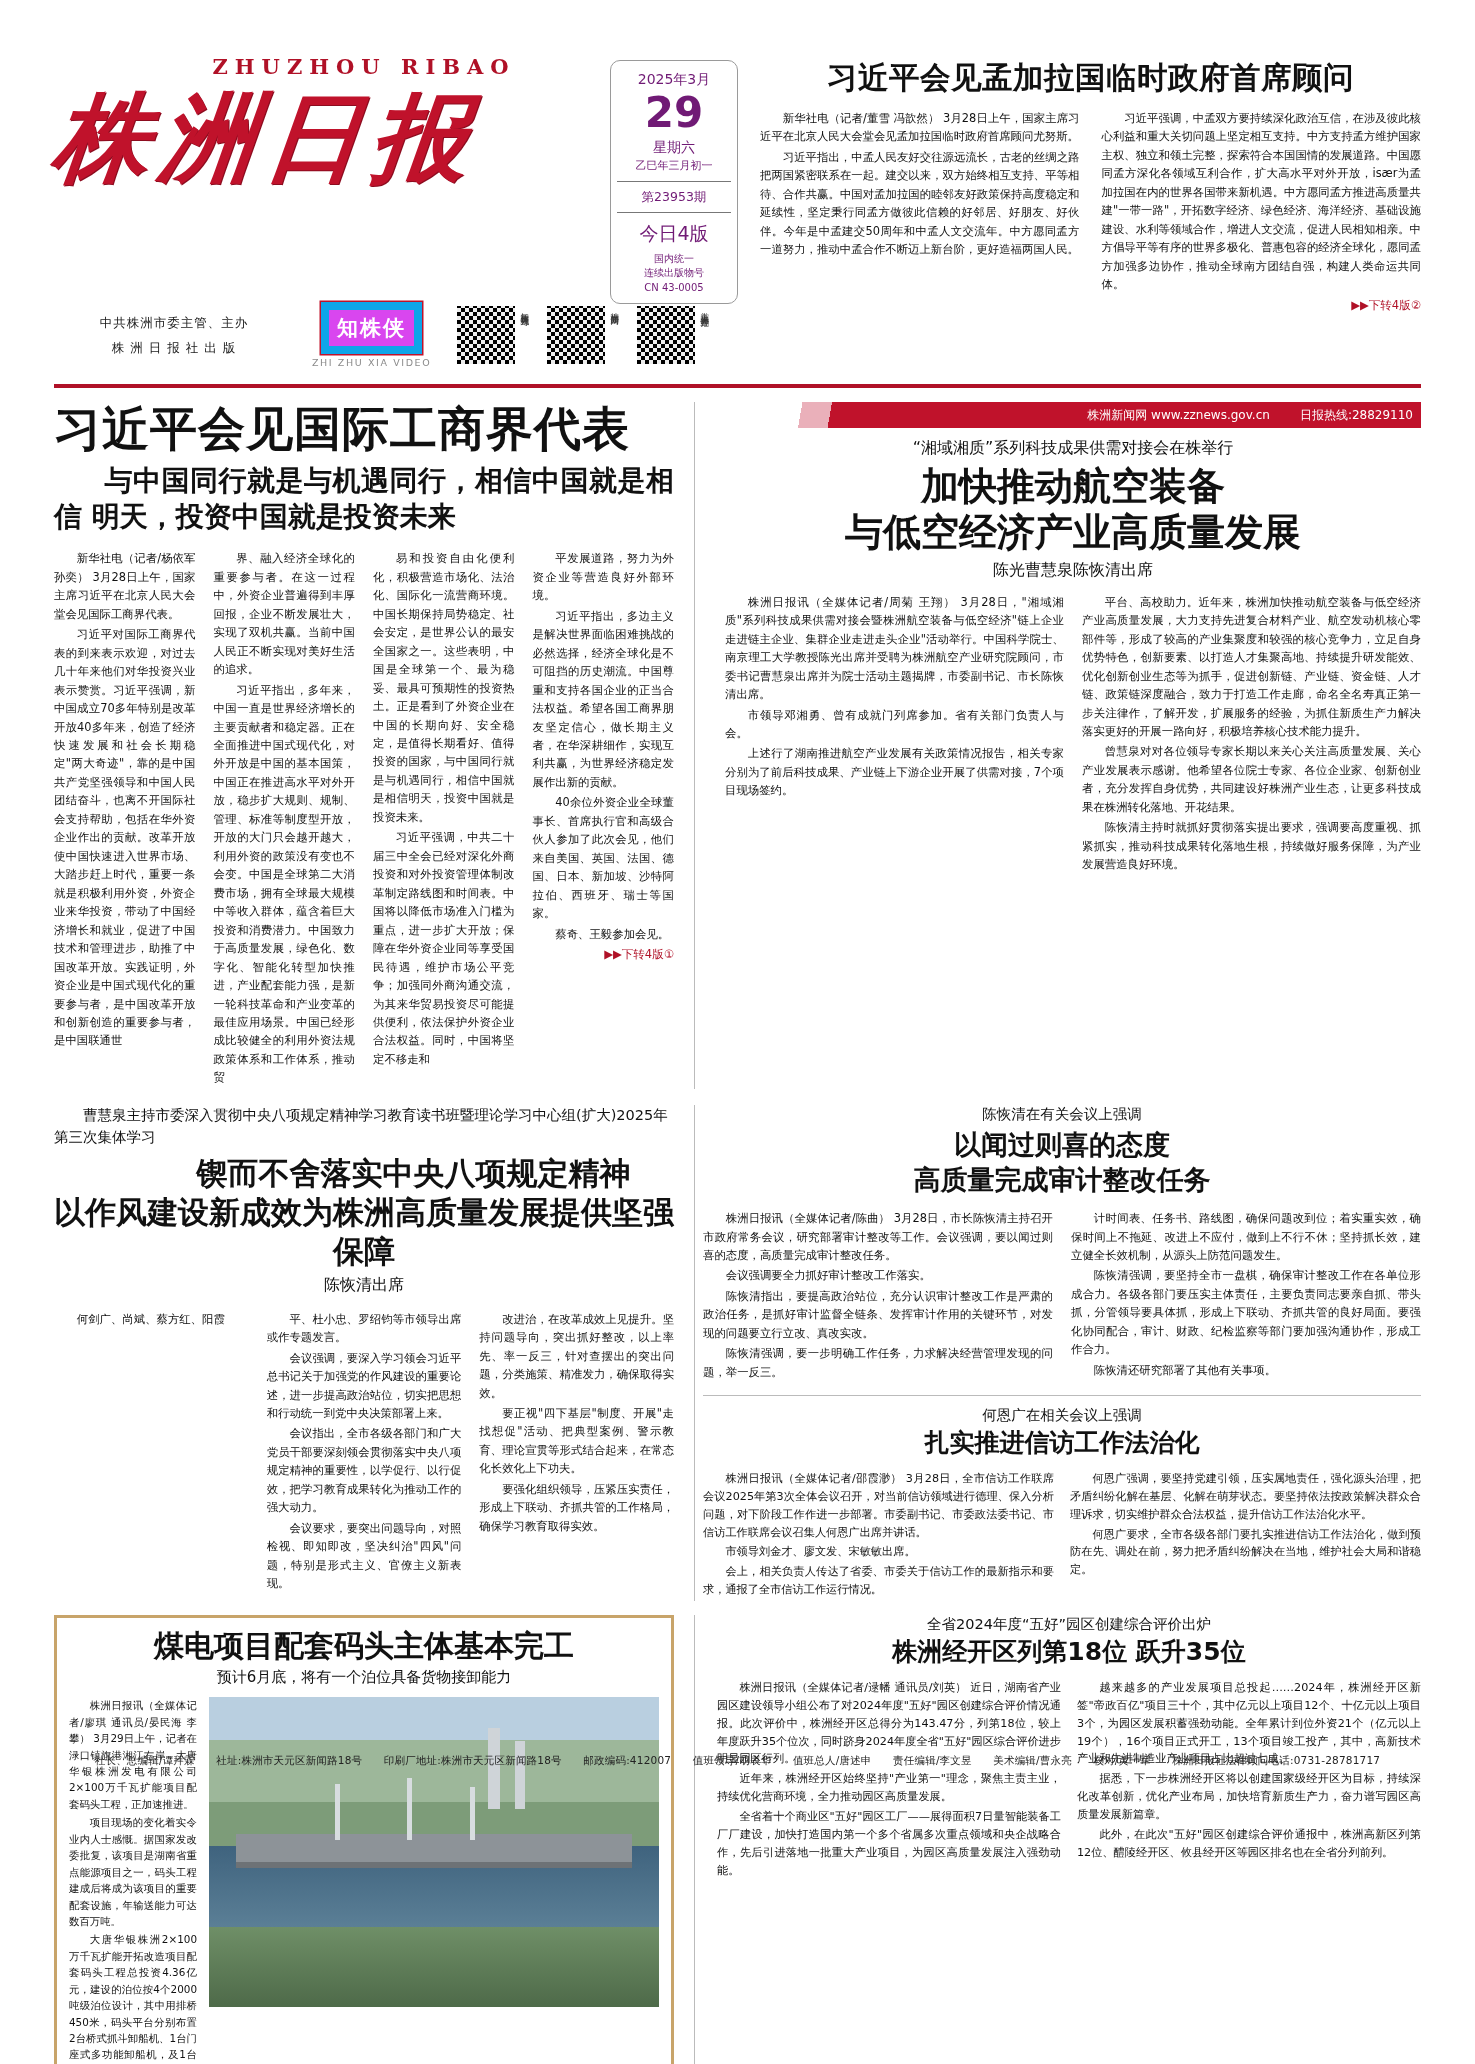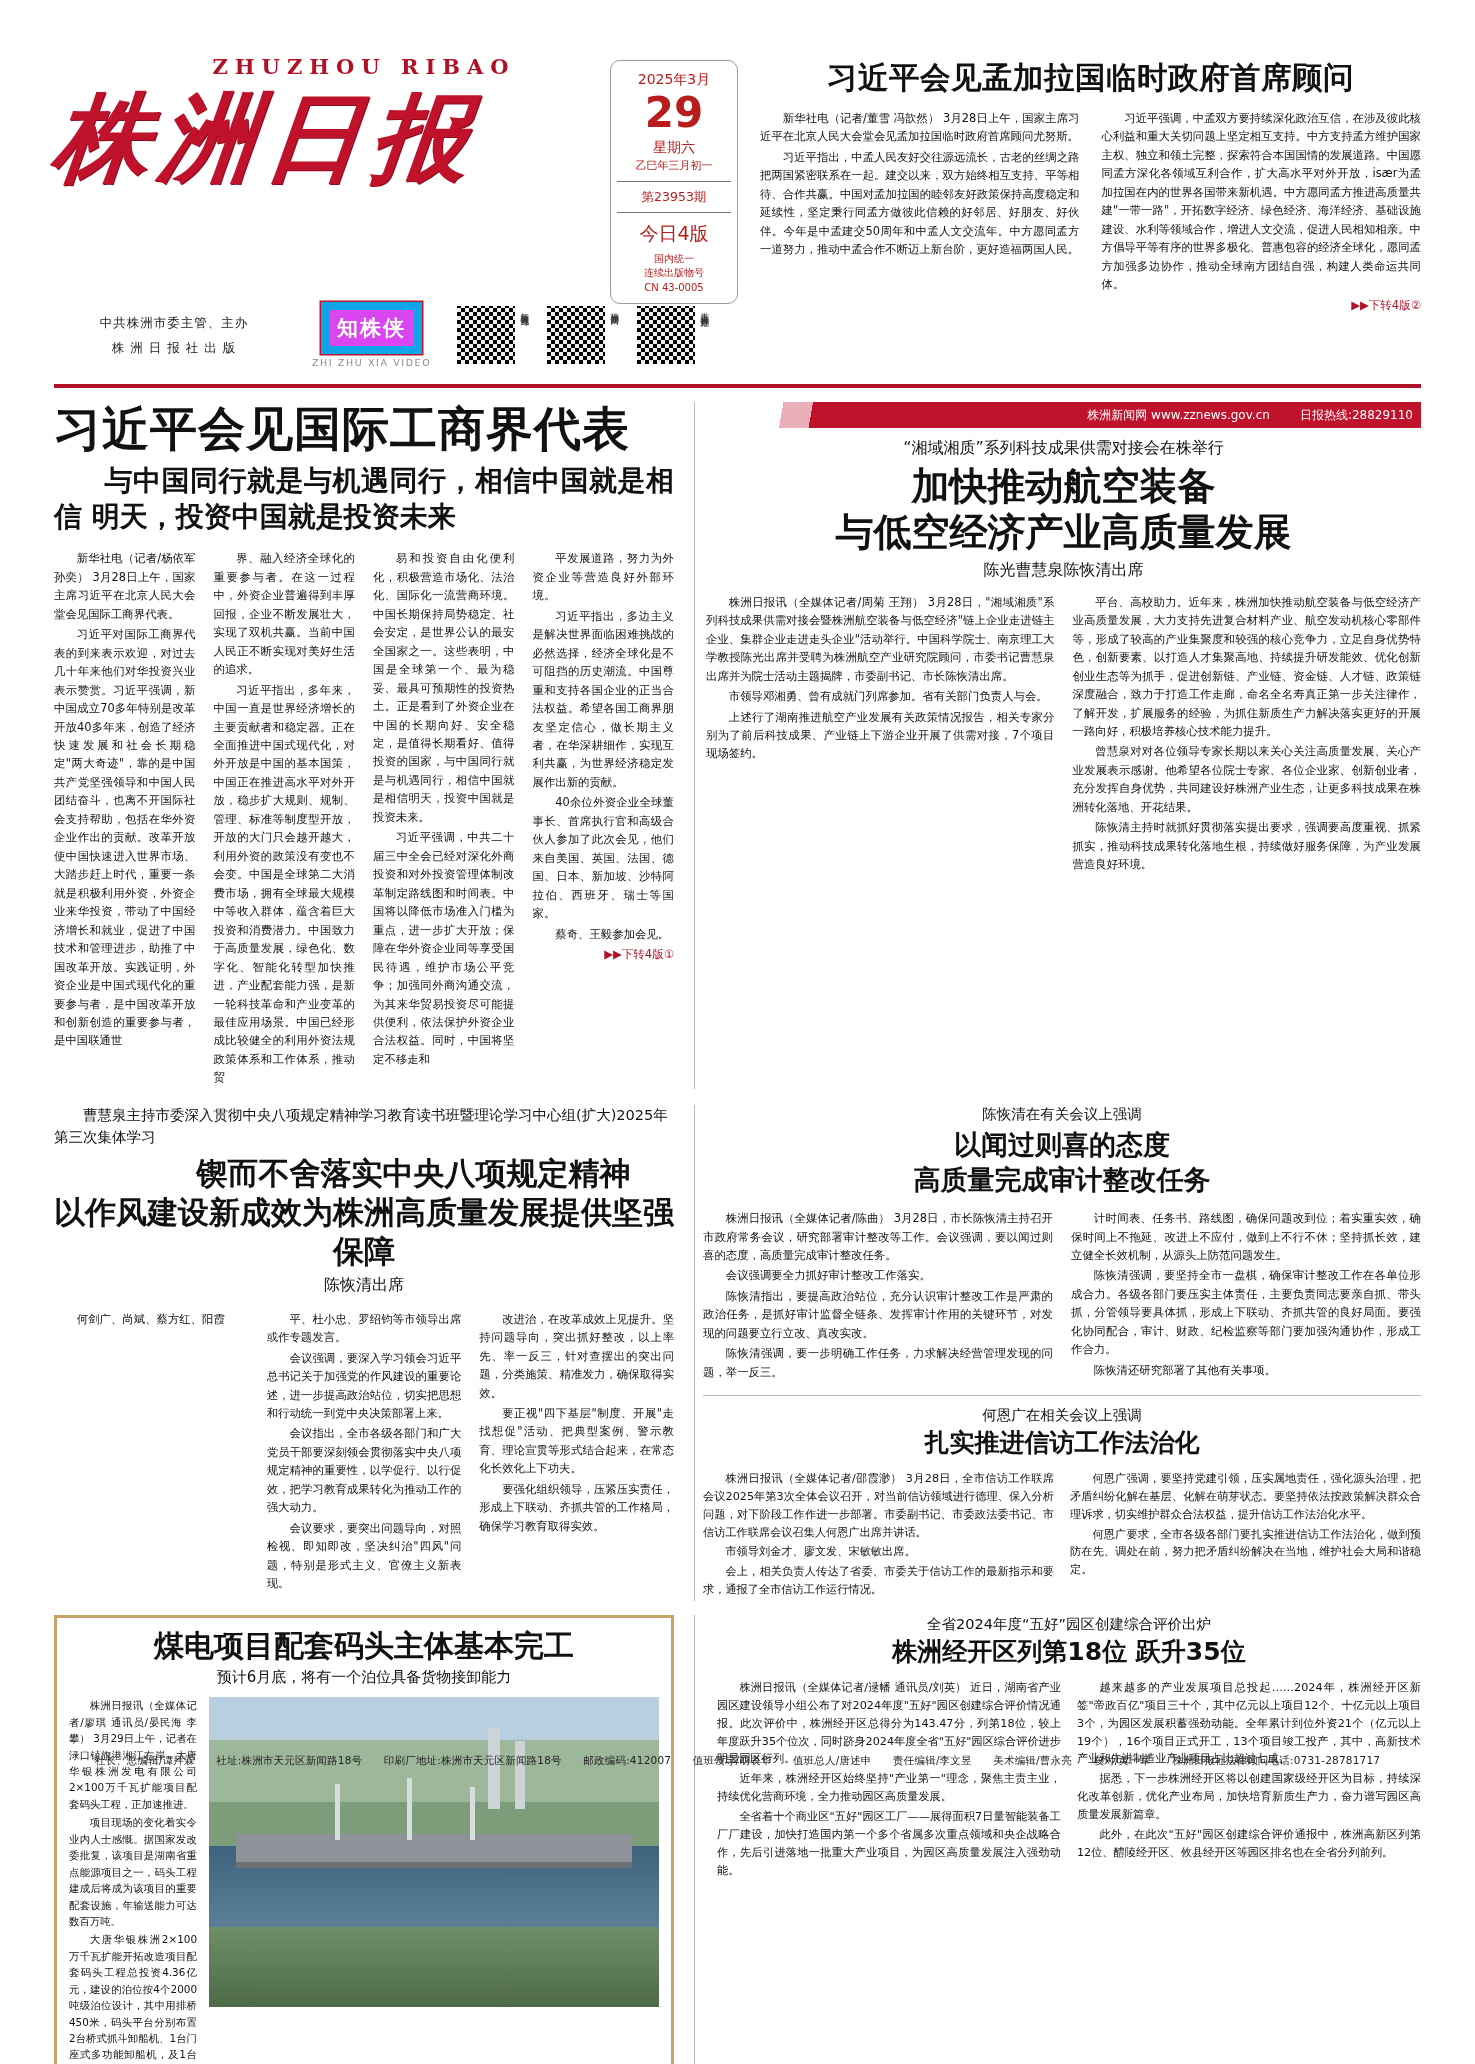--- a/index.html
+++ b/index.html
@@ -21,21 +21,21 @@
   .mast-cn{
     font-family:"DejaVu Serif","Liberation Serif",serif;
     color:#c0122b;font-size:96px;font-weight:700;letter-spacing:10px;
     line-height:1.18;font-style:italic;
     text-shadow:1px 1px 0 #8c0c1f;
     transform:skewX(-6deg);
   }
   .mast-date{
     width:118px;border:1.5px solid #9a9a9a;border-radius:10px;
     margin-left:36px;margin-top:6px;text-align:center;padding:8px 4px 8px;
-    font-size:12.5px;color:#b91c1c;line-height:1.5;
+    font-size:12.5px;color:#701a75;line-height:1.5;
   }
   .mast-date .ym{font-size:14px;}
   .mast-date .dd{font-size:42px;font-weight:700;line-height:1;margin:2px 0 3px;}
   .mast-date .wk{font-size:14px;}
   .mast-date .lunar{font-size:11px;letter-spacing:0;}
   .mast-date hr{border:none;border-top:1px solid #777;margin:6px 2px;}
   .mast-date .issue{font-size:12.5px;}
   .mast-date .today{font-size:19px;margin:5px 0 4px;}
   .mast-date .cn{font-size:10px;line-height:1.45;}
 
@@ -68,21 +68,21 @@
     background-blend-mode:difference;border:2px solid #fff;
   }
   .qr-label{writing-mode:vertical-rl;font-size:8.5px;letter-spacing:1px;color:#333;margin-left:2px;height:58px;}
 
   
   .redrule{height:4px;background:#b01127;margin:6px 0 0;}
 
   
   .lead{display:flex;margin-top:14px;}
   .lead-left{width:640px;padding-right:20px;box-sizing:border-box;}
-  .lead-right{flex:1;padding-left:11px;border-left:1px solid #bbb;box-sizing:border-box;}
+  .lead-right{flex:1;padding-left:30px;border-left:1px solid #bbb;box-sizing:border-box;}
   .h1{font-size:47px;font-weight:700;letter-spacing:1px;line-height:1.16;}
   .h2sub{font-size:28px;font-weight:700;line-height:1.3;margin-top:6px;text-align:justify;}
   .h2sub .ind{padding-left:1.8em;}
 
   .ribbon{
     height:26px;background:#c0122b;color:#fff;display:flex;align-items:center;
     justify-content:flex-end;gap:30px;font-size:12px;padding-right:8px;
     position:relative;margin-bottom:10px;
   }
   .ribbon::before{

